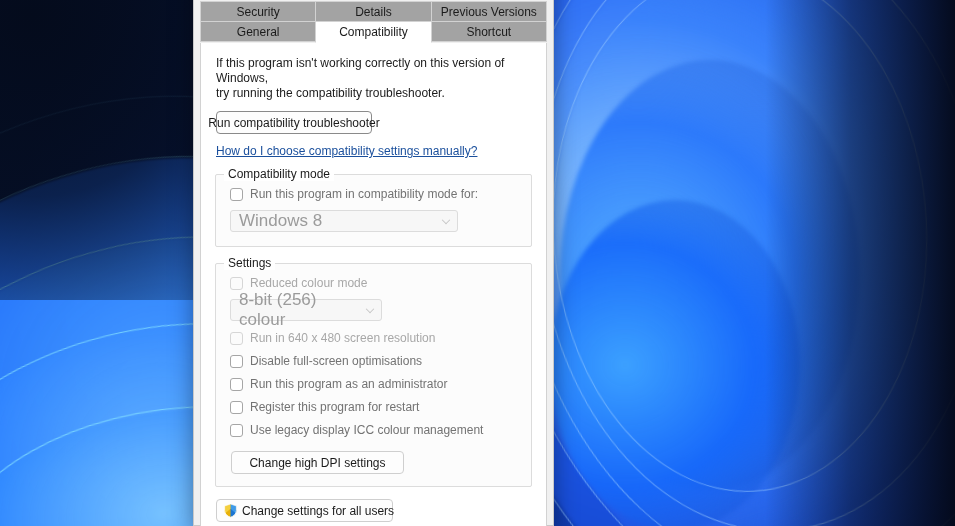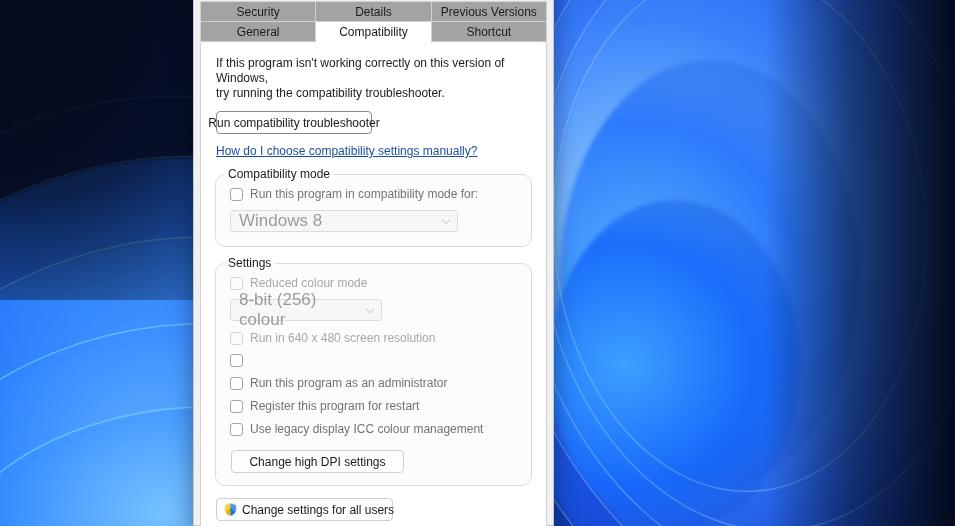--- a/index.html
+++ b/index.html
@@ -202,21 +202,21 @@
     font-size: 12px;
     text-decoration: underline;
     cursor: pointer;
   }
 
   
   .group {
     position: relative;
     margin-top: 16px;
     border: 1px solid #dcdcdc;
-    border-radius: 10px;
+    border-radius: 2px;
     padding: 12px 12px 12px 12px;
     background: #fcfcfc;
   }
   .group > .legend {
     position: absolute;
     top: -7px; left: 8px;
     background: #ffffff;
     padding: 0 4px;
     font-size: 12px;
     color: #1b1b1b;
@@ -382,20 +382,21 @@
           <span class="chev"></span>
         </div>
 
         <div class="cbrow disabled">
           <span class="cbox"></span>
           <span class="cblabel">Run in 640 x 480 screen resolution</span>
         </div>
 
         <div class="cbrow">
           <span class="cbox"></span>
+          <span class="cblabel">Disable full-screen optimisations</span>
         </div>
 
         <div class="cbrow">
           <span class="cbox"></span>
           <span class="cblabel">Run this program as an administrator</span>
         </div>
 
         <div class="cbrow">
           <span class="cbox"></span>
           <span class="cblabel">Register this program for restart</span>

